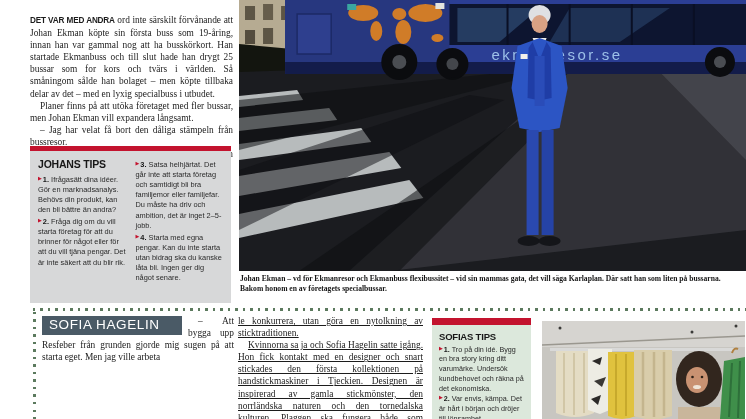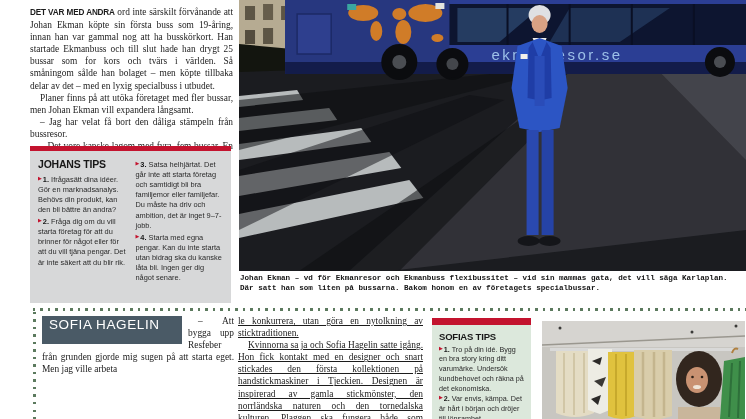--- a/index.html
+++ b/index.html
@@ -1,31 +1,31 @@
 <!DOCTYPE html>
 <html lang="sv" style="--red: #c3132e; --text: #1c1c1c; --tips-gray-bg: #d7d8d9; --tips-green-bg: #dce8dc; --label-bg: #4a5a66; --dots: #5c7a5e; --bus-blue: #2b3e94; --suit-blue: #2c55c4;"><head>
 <meta charset="utf-8">
 <style>
   html,body{margin:0;padding:0;background:#888;}
   .page{
     position:relative;width:746px;height:419px;background:#ffffff;
     overflow:hidden;font-family:"Liberation Serif",serif;color:var(--text,#1c1c1c);
   }
   
-  .article1{position:absolute;left:30px;top:6px;width:203px;
+  .article1{position:absolute;left:30px;top:14px;width:203px;
     font-size:9.4px;line-height:12.1px;text-align:justify;}
   .article1 p{margin:0;}
   .article1 p.indent{text-indent:10px;}
   .lead{font-family:"Liberation Sans",sans-serif;font-weight:bold;font-size:8.2px;letter-spacing:-0.2px;}
   .end-mark{color:var(--red);font-size:7px;vertical-align:1px;}
   
   .photo1{position:absolute;left:239px;top:0;width:507px;height:271px;overflow:hidden;}
   .photo1 svg{display:block;width:100%;height:100%;}
   .caption{position:absolute;left:240px;top:274px;width:504px;
-    font-family:Liberation Mono, monospace;font-weight:bold;font-size:7.6px;line-height:9.8px;color:#141414;}
+    font-family:Liberation Serif, serif;font-weight:bold;font-size:7.6px;line-height:9.8px;color:#141414;}
   
   .jtips{position:absolute;left:30px;top:146px;width:201px;height:157px;background:var(--tips-gray-bg);
     border-top:5px solid var(--red);box-sizing:border-box;padding:7px 8px 6px;overflow:hidden;}
   .tips-cols{display:flex;gap:10px;justify-content:center;}
   .tips-col{flex:1;min-width:0;}
   .tips-title{font-family:"Liberation Sans",sans-serif;font-weight:bold;font-size:10.5px;
     letter-spacing:-0.2px;margin:0 0 3px 0;color:#171717;}
   .tip{font-family:"Liberation Sans",sans-serif;font-size:7.4px;line-height:10.2px;margin:0;color:#2a2a2a;}
   .tip .bullet{color:var(--red);font-size:5px;vertical-align:1.5px;margin-right:1px;}
   .tip b{color:#171717;}
@@ -38,21 +38,21 @@
     background:repeating-linear-gradient(90deg,var(--dots) 0 2.2px,transparent 2.2px 7.5px);}
   .dots-v{position:absolute;left:33px;top:312px;width:3px;height:107px;
     background:repeating-linear-gradient(180deg,var(--dots) 0 2.2px,transparent 2.2px 7.5px);}
   
   .sofia-col1{position:absolute;left:42px;top:315px;width:192px;
     font-size:9.4px;line-height:12.1px;text-align:justify;}
   .sofia-col1 p{margin:0;}
   .sofia-col1 p.indent{text-indent:10px;}
   .name-label{float:left;width:126px;background:var(--label-bg);color:#fff;
     font-family:"Liberation Sans",sans-serif;font-size:13.5px;letter-spacing:0.6px;
-    padding:3px 7px 13px;margin:1px 6px 3px 0;white-space:nowrap;}
+    padding:3px 7px 4px;margin:1px 6px 3px 0;white-space:nowrap;}
   .sofia-col2{position:absolute;left:238px;top:315px;width:185px;
     font-size:9.4px;line-height:12.1px;text-align:justify;}
   .sofia-col2 p{margin:0;text-decoration:underline;}
   .sofia-col2 p.indent{text-indent:10px;}
   
   .photo2{position:absolute;left:542px;top:321px;width:203px;height:98px;overflow:hidden;}
   .photo2 svg{display:block;width:100%;height:100%;}
 </style>
 </head>
 <body>
@@ -67,21 +67,21 @@
   </div>
 
   <div class="jtips">
     <div class="tips-cols">
       <div class="tips-col">
         <p class="tips-title">JOHANS TIPS</p>
         <p class="tip"><span class="bullet">▶</span><b>1.</b><span> Ifrågasätt dina idéer. Gör en marknadsanalys. Behövs din produkt, kan den bli bättre än andra?</span></p>
         <p class="tip"><span class="bullet">▶</span><b>2.</b><span> Fråga dig om du vill starta företag för att du brinner för något eller för att du vill tjäna pengar. Det är inte säkert att du blir rik.</span></p>
       </div>
       <div class="tips-col">
-        <p class="tip"><span class="bullet">▶</span><b>3.</b><span> Satsa helhjärtat. Det går inte att starta företag och samtidigt bli bra familjemor eller familjefar. Du måste ha driv och ambition, det är inget 9–7-jobb.</span></p>
+        <p class="tip"><span class="bullet">▶</span><b>3.</b><span> Satsa helhjärtat. Det går inte att starta företag och samtidigt bli bra familjemor eller familjefar. Du måste ha driv och ambition, det är inget 2–5-jobb.</span></p>
         <p class="tip"><span class="bullet">▶</span><b>4.</b><span> Starta med egna pengar. Kan du inte starta utan bidrag ska du kanske låta bli. Ingen ger dig något senare.</span></p>
       </div>
     </div>
   </div>
 
   <div class="photo1">
     <svg viewBox="0 0 506 271" preserveAspectRatio="none">
 
       <rect x="0" y="0" width="506" height="271" fill="#1b1c20"></rect>
 

